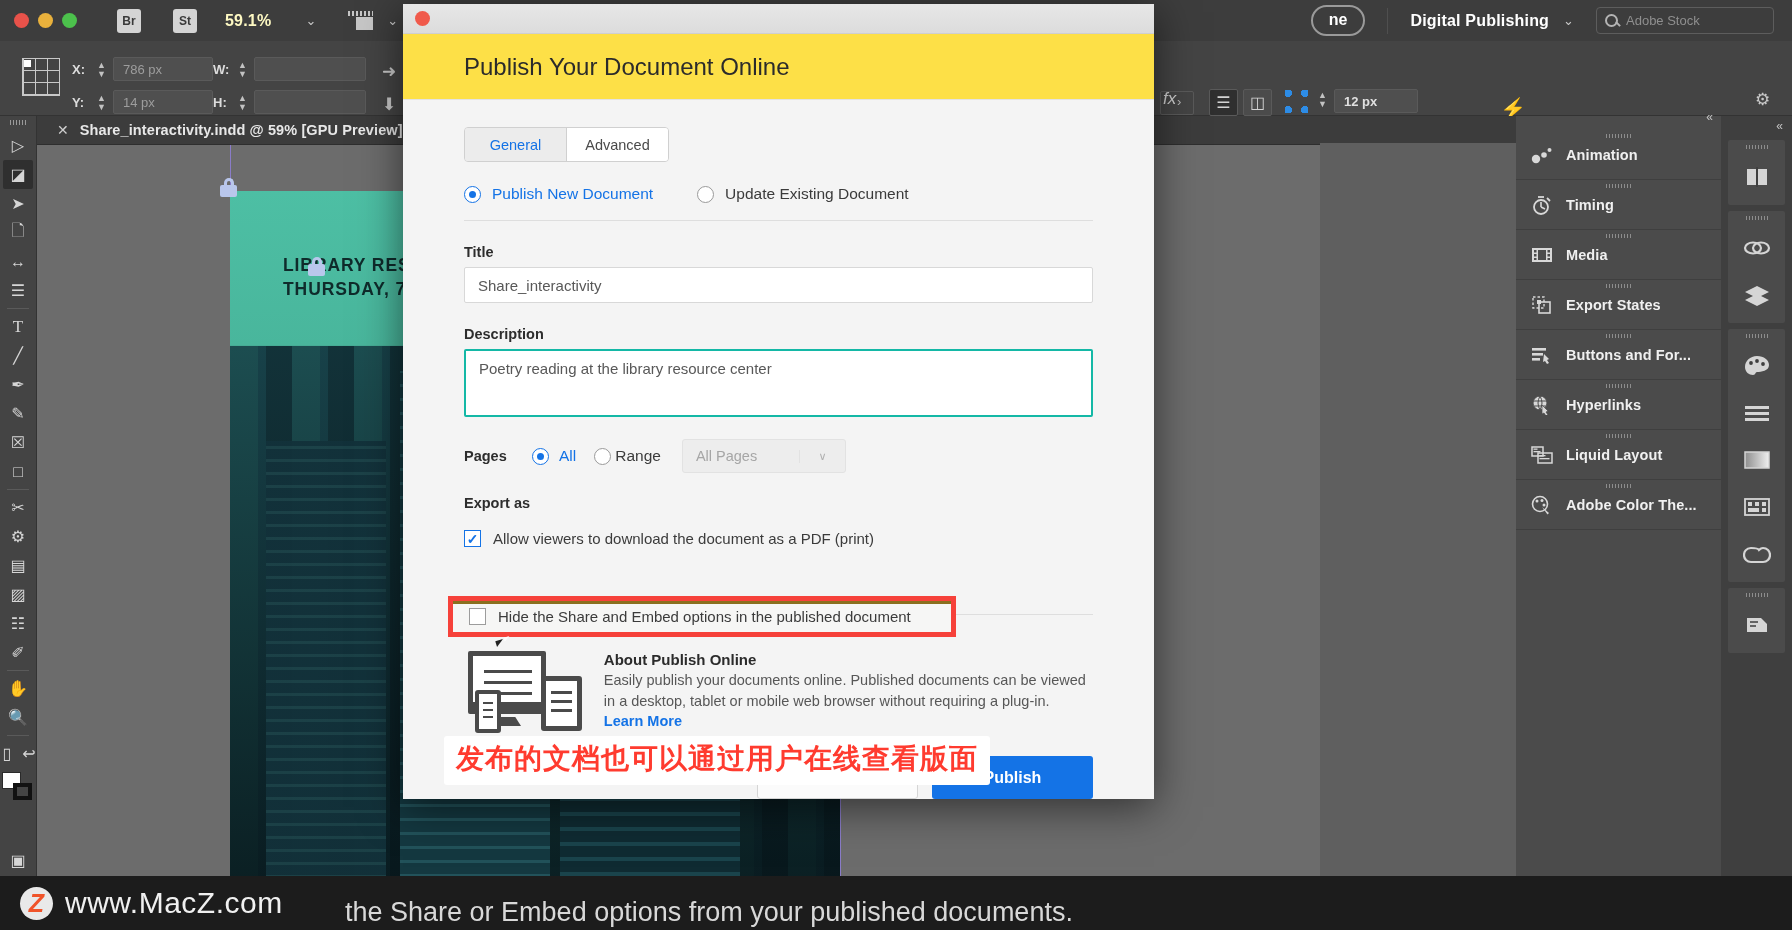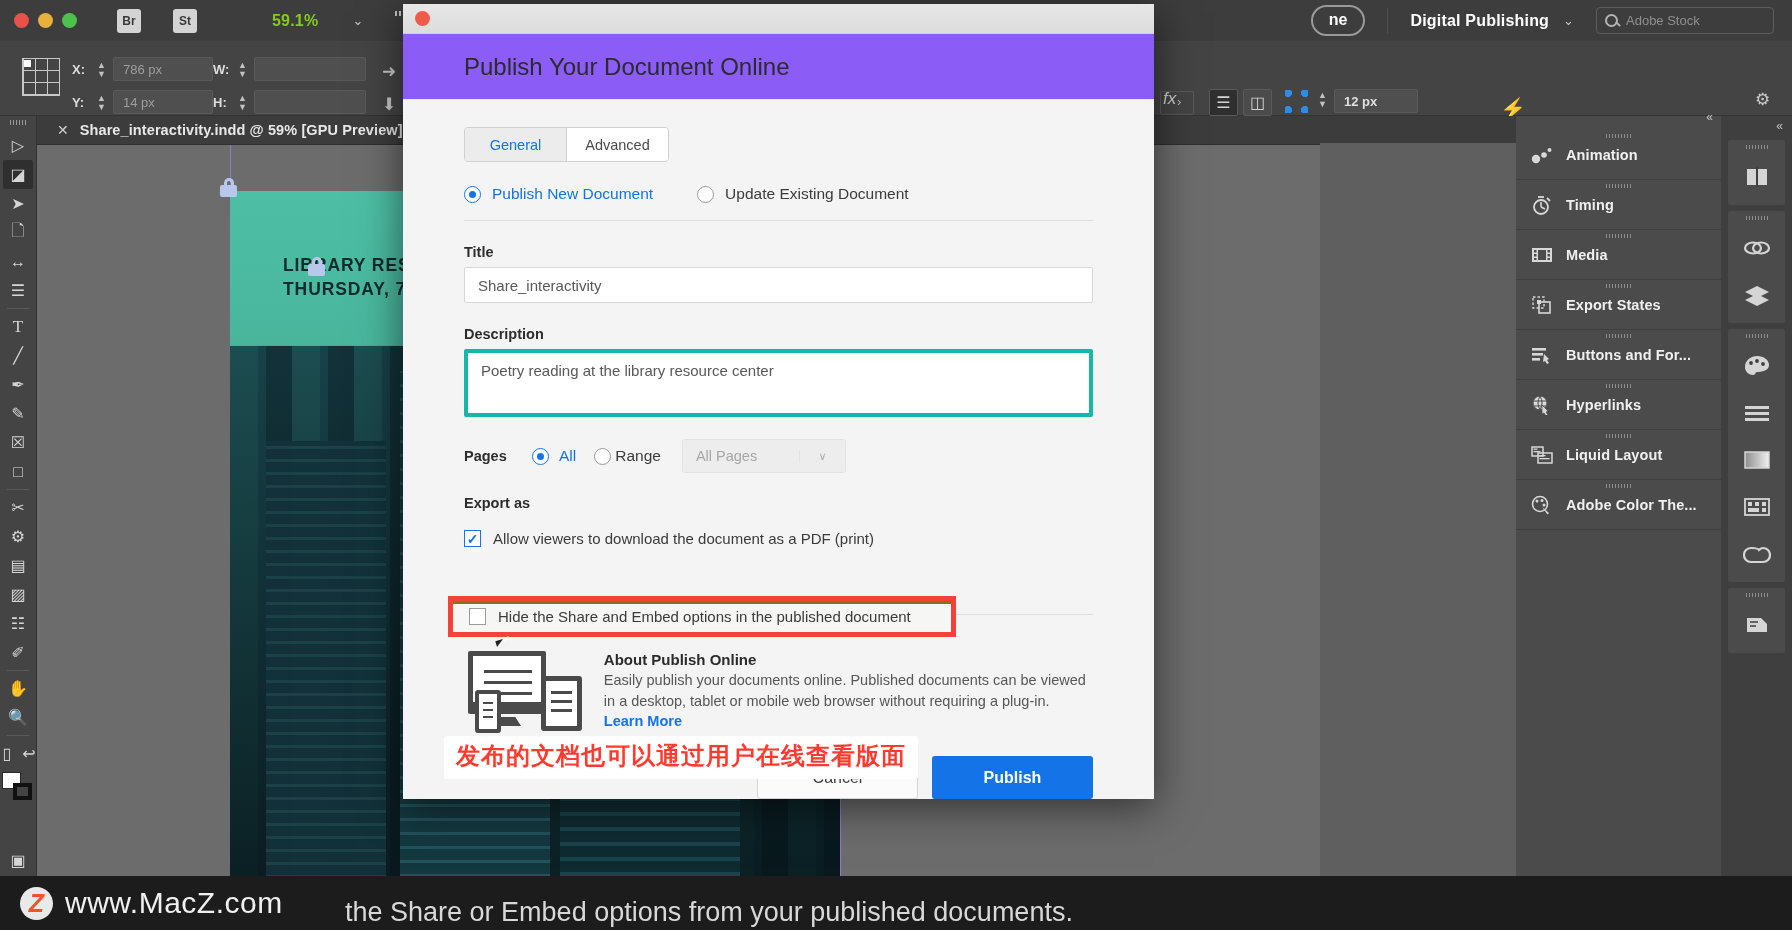--- a/index.html
+++ b/index.html
@@ -21,21 +21,21 @@
   .tl.red { background: #e8524a; }
   .tl.yellow { background: #e9b13c; }
   .tl.green { background: #4cc14c; }
 
   .sqbtn {
     width: 24px; height: 24px; background: #d4d4d4; color: #3a3a3a;
     border-radius: 3px; font-size: 12px; font-weight: bold;
     display: flex; align-items: center; justify-content: center;
   }
   .zoomval {
-    color: #84cc16; font-size: 16px; font-weight: bold; letter-spacing: .2px; margin-left: 47px;
+    color: #fef9c3; font-size: 16px; font-weight: bold; letter-spacing: .2px;
   }
   .chev { color: #c9c9c9; font-size: 13px; }
   .sep-v { width: 1px; height: 26px; background: #4f4f4f; }
 
   .viewicon {
     width: 27px; height: 19px; position: relative;
   }
   .viewicon .blk { position: absolute; right: 0; bottom: 0; width: 17px; height: 13px; background: #c6c6c6; }
   .viewicon .dots { position: absolute; left: 2px; top: 0; width: 25px; height: 5px;
     background: repeating-linear-gradient(90deg,#c6c6c6 0 2px,transparent 2px 4px); }
@@ -198,21 +198,21 @@
     background: #f4f4f4; box-shadow: 0 8px 40px rgba(0,0,0,.55);
     display: flex; flex-direction: column; overflow: hidden;
   }
   .modal .titlebar {
     height: 30px; background: linear-gradient(180deg,#e7e7e7,#dcdcdc);
     display: flex; align-items: center; padding-left: 12px; position: relative;
     border-bottom: 1px solid #cfcfcf;
   }
   .modal .titlebar .close { width: 15px; height: 15px; border-radius: 50%; background: #f05a4b; }
   .modal .heading {
-    background: #8b5cf6; height: 66px; display: flex; align-items: center;
+    background: #fde047; height: 66px; display: flex; align-items: center;
     padding-left: 61px; font-size: 24px; color: #2b2b2b; border-bottom: 1px solid #e3e3e3;
   }
   .modal .body { flex: 1; padding: 27px 61px 0 61px; position: relative; }
 
   .tabs { display: flex; border: 1px solid #d0d0d0; border-radius: 4px; overflow: hidden; width: 205px; }
   .tab {
     height: 33px; flex: 1; display: flex; align-items: center; justify-content: center;
     font-size: 14.5px; color: #4a4a4a; background: #ffffff; border-right: 1px solid #d0d0d0;
   }
   .tab:last-child { border-right: none; }
@@ -228,21 +228,21 @@
   .rgap { width: 22px; }
 
   .hr { height: 1px; background: #dedede; margin: 17px 0 0 0; }
 
   .flabel2 { font-size: 14.5px; color: #2d2d2d; font-weight: bold; margin: 23px 0 7px; }
   .inp {
     background: #fff; border: 1px solid #d8d8d8; border-radius: 2px; height: 36px;
     display: flex; align-items: center; padding-left: 13px; font-size: 15px; color: #585858;
   }
   .ta {
-    background: #fff; border: 4px solid #14b8a6; border-radius: 2px; height: 68px;
+    background: #fff; border: 2px solid #14b8a6; border-radius: 2px; height: 68px;
     padding: 9px 0 16px 13px; font-size: 15px; color: #585858;
   }
 
   .inline { display: flex; align-items: center; margin-top: 22px; }
   .inline .lbl { font-size: 14.5px; color: #2d2d2d; font-weight: bold; width: 68px; }
   .selbox {
     border: 1px solid #e2e2e2; background: #ededed; border-radius: 3px; height: 34px; width: 164px;
     display: flex; align-items: center; margin-left: 21px;
   }
   .selbox .v { flex: 1; padding-left: 13px; font-size: 14.5px; color: #a6a6a6; }
@@ -308,21 +308,21 @@
     padding-right: 61px; padding-top: 2px; background: #f4f4f4;
   }
   .btn { height: 43px; min-width: 161px; display: flex; align-items: center; justify-content: center;
     font-size: 16px; border-radius: 3px; }
   .btn.cancel { background: #fbfbfb; border: 1px solid #d5d5d5; color: #3d3d3d; }
   .btn.primary { background: #1473e6; color: #fff; font-weight: bold; }
 
   
   .cn-annot {
     position: absolute; left: 444px; top: 736px;
-    font-size: 24px; font-weight: bold; color: #ff3b2f;
+    font-size: 28px; font-weight: bold; color: #ff3b2f;
     background: #ffffff; padding: 4px 12px 7px;
     letter-spacing: 1px; white-space: nowrap;
     font-family: "DejaVu Sans", sans-serif;
     border-radius: 3px;
   }
 
   
   .wmbar {
     position: absolute; left: 0; bottom: 0; width: 1792px; height: 54px;
     background: #1c1c1c; display: flex; align-items: center; padding-left: 20px; gap: 12px;

